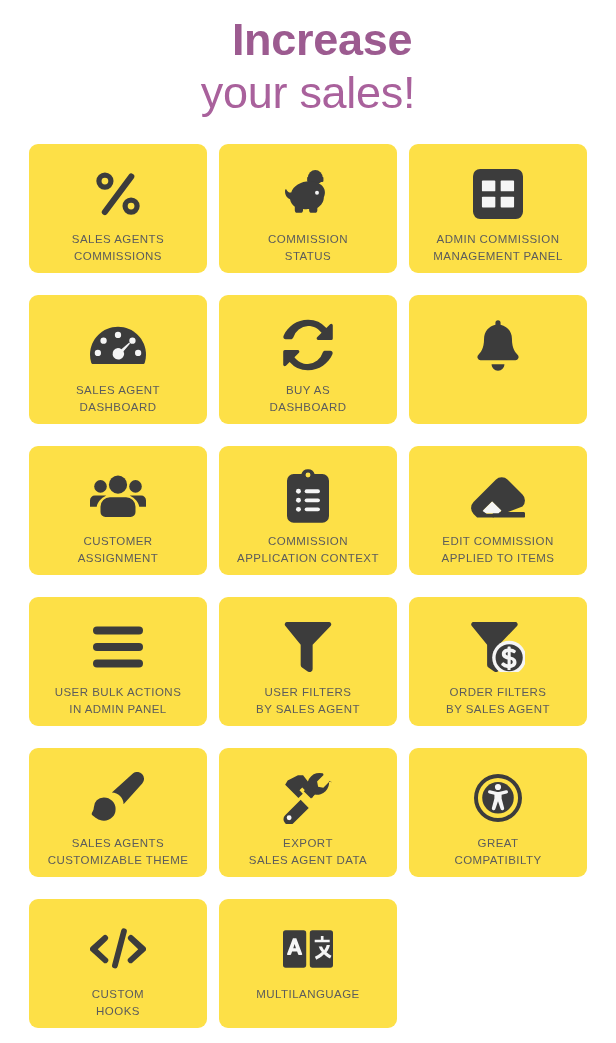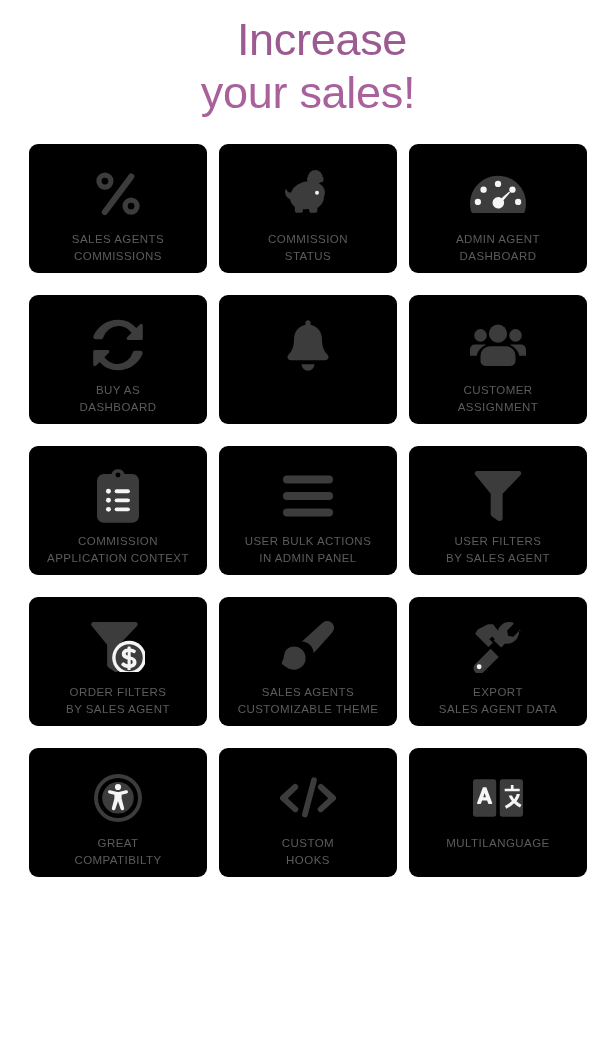--- a/index.html
+++ b/index.html
@@ -23,21 +23,21 @@
 
   
   .hero {
     text-align: center;
     padding-top: 13px;
   }
   .hero-line1 {
     display: block;
     font-size: 45px;
     line-height: 53px;
-    font-weight: 400;
+    font-weight: 700;
     color: #9c5b90;
     letter-spacing: -0.3px;
     padding-left: 28px;
   }
   .hero-line2 {
     display: block;
     font-size: 45px;
     line-height: 53px;
     font-weight: 300;
     color: #a9619c;
@@ -50,21 +50,21 @@
     margin: 0 auto;
     padding: 0;
     width: 558px;
     display: grid;
     grid-template-columns: repeat(3, 178px);
     gap: 22px 12px;
     margin-top: 25px;
   }
 
   .card {
-    background: #000000;
+    background: #fde047;
     border-radius: 9px;
     height: 129px;
     box-sizing: border-box;
     display: flex;
     flex-direction: column;
     align-items: center;
     justify-content: flex-start;
     padding-top: 22px;
   }
 
@@ -120,31 +120,44 @@
     <rect x="31" y="8" width="19" height="6" rx="1.4"></rect>
     <path d="M34 13c-10.6 0-19.4 5.7-21.6 13.3-2.6.4-4.7-1.4-5.5-3.3-.3-.8-1.5-.7-1.6.2-.5 4.2.9 8.6 5.7 10.9.7 3.5 2.7 6.6 5.6 8.9V47a3 3 0 0 0 3 3h3.6a3 3 0 0 0 3-3v-1.6c1.2.2 2.5.3 3.8.3 1.1 0 2.2-.1 3.3-.2V47a3 3 0 0 0 3 3h3.6a3 3 0 0 0 3-3v-2.7c4.6-2.9 7.6-7.4 7.6-12.5C55.5 21 45.9 13 34 13z"></path>
     <circle cx="42.5" cy="26.5" r="2.3" fill="#f5f5f5"></circle>
   </svg>
         </div>
         <div class="card-label">COMMISSION
 STATUS</div>
       </div>
       <div class="card">
         <div class="card-icon">
+          <svg width="50" height="50" viewBox="0 0 56 56" aria-hidden="true">
+    <path d="M8 0h40a8 8 0 0 1 8 8v40a8 8 0 0 1-8 8H8a8 8 0 0 1-8-8V8a8 8 0 0 1 8-8z"></path>
+    <rect x="10" y="13" width="15" height="12" rx="1" fill="#f5f5f5"></rect>
+    <rect x="31" y="13" width="15" height="12" rx="1" fill="#f5f5f5"></rect>
+    <rect x="10" y="31" width="15" height="12" rx="1" fill="#f5f5f5"></rect>
+    <rect x="31" y="31" width="15" height="12" rx="1" fill="#f5f5f5"></rect>
+  </svg>
+        </div>
+        <div class="card-label">ADMIN COMMISSION
+MANAGEMENT PANEL</div>
+      </div>
+      <div class="card">
+        <div class="card-icon">
           <svg width="56" height="42" viewBox="0 0 64 44" aria-hidden="true">
     <path d="M32 1C14.3 1 0 15.3 0 33c0 3.2.5 6.3 1.4 9.2.3.9 1.1 1.5 2 1.5h57.2c.9 0 1.7-.6 2-1.5.9-2.9 1.4-6 1.4-9.2C64 15.3 49.7 1 32 1z"></path>
     <circle cx="32" cy="10.5" r="3.6" fill="#f5f5f5"></circle>
     <circle cx="15.5" cy="17" r="3.6" fill="#f5f5f5"></circle>
     <circle cx="48.5" cy="17" r="3.6" fill="#f5f5f5"></circle>
     <circle cx="9" cy="31" r="3.6" fill="#f5f5f5"></circle>
     <circle cx="55" cy="31" r="3.6" fill="#f5f5f5"></circle>
     <path d="M31.9 25.5c1.5 0 2.9.5 4 1.3l8.3-7.2c.8-.7 1.9.4 1.2 1.3l-7.1 8.3a6.6 6.6 0 1 1-6.4-3.7z" fill="#f5f5f5"></path>
   </svg>
         </div>
-        <div class="card-label">ADMIN AGENT
+        <div class="card-label">SALES AGENT
 DASHBOARD</div>
       </div>
       <div class="card">
         <div class="card-icon">
           <svg width="52" height="52" viewBox="0 0 56 56" aria-hidden="true">
     <path d="M28 7.5c6 0 11.3 2.9 14.6 7.4l-4.8 4.8a1.7 1.7 0 0 0 1.2 2.9h14a1.7 1.7 0 0 0 1.7-1.7v-14a1.7 1.7 0 0 0-2.9-1.2l-4 4A25.8 25.8 0 0 0 28 .7C16.1.7 5.9 7.9 1.6 18.2c-.7 1.7.6 3.5 2.4 3.5h5.6c1 0 2-.6 2.4-1.6A17.9 17.9 0 0 1 28 7.5z"></path>
     <path d="M28 48.5c-6 0-11.3-2.9-14.6-7.4l4.8-4.8a1.7 1.7 0 0 0-1.2-2.9H3a1.7 1.7 0 0 0-1.7 1.7v14a1.7 1.7 0 0 0 2.9 1.2l4-4A25.8 25.8 0 0 0 28 55.3c11.9 0 22.1-7.2 26.4-17.5.7-1.7-.6-3.5-2.4-3.5h-5.6c-1 0-2 .6-2.4 1.6A17.9 17.9 0 0 1 28 48.5z"></path>
   </svg>
         </div>
         <div class="card-label">BUY AS
@@ -182,20 +195,31 @@
     <rect x="18.5" y="21" width="16" height="4" rx="2" fill="#f5f5f5"></rect>
     <rect x="18.5" y="30.5" width="16" height="4" rx="2" fill="#f5f5f5"></rect>
     <rect x="18.5" y="40" width="16" height="4" rx="2" fill="#f5f5f5"></rect>
   </svg>
         </div>
         <div class="card-label">COMMISSION
 APPLICATION CONTEXT</div>
       </div>
       <div class="card">
         <div class="card-icon">
+          <svg width="54" height="44" viewBox="0 0 60 48" aria-hidden="true">
+    <path d="M57.2 22.4 40.8 6a9.4 9.4 0 0 0-13.3 0L2.8 30.8a9.4 9.4 0 0 0 0 13.2l4 4h17.6L57.2 35.7a9.4 9.4 0 0 0 0-13.3zM13.6 39.8 23.4 30l10.4 10.4-3.3 3.3H17.4l-3.8-3.9z"></path>
+    <path d="M24.2 41.8h34.2a1.7 1.7 0 0 1 1.7 1.7v2.8a1.7 1.7 0 0 1-1.7 1.7H24.2z"></path>
+    <path d="M12.9 40.6 23.5 30l10.2 10.2-3.1 3.1H16.6z" fill="#f5f5f5"></path>
+  </svg>
+        </div>
+        <div class="card-label">EDIT COMMISSION
+APPLIED TO ITEMS</div>
+      </div>
+      <div class="card">
+        <div class="card-icon">
           <svg width="50" height="42" viewBox="0 0 56 46" aria-hidden="true">
     <rect x="0" y="0" width="56" height="9" rx="4.5"></rect>
     <rect x="0" y="18.5" width="56" height="9" rx="4.5"></rect>
     <rect x="0" y="37" width="56" height="9" rx="4.5"></rect>
   </svg>
         </div>
         <div class="card-label">USER BULK ACTIONS
 IN ADMIN PANEL</div>
       </div>
       <div class="card">

